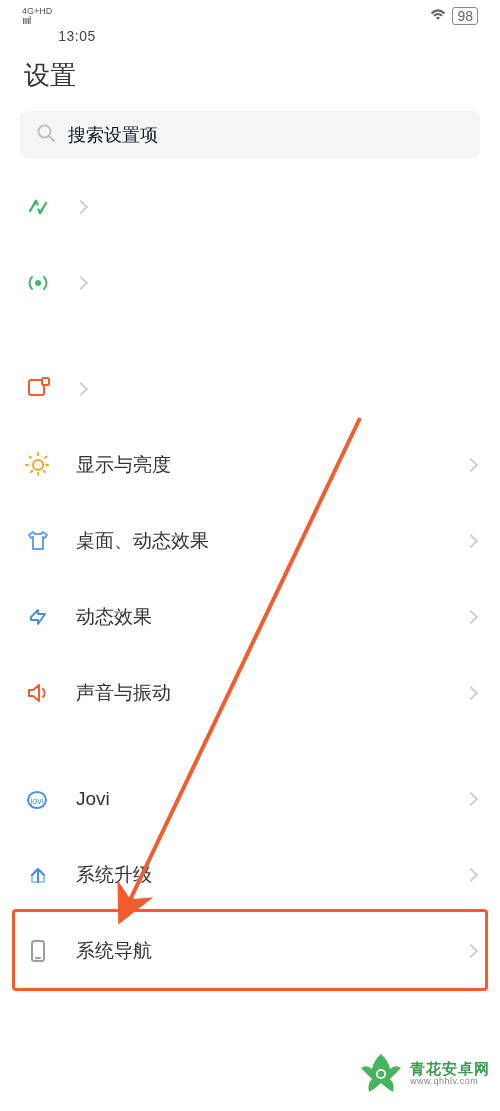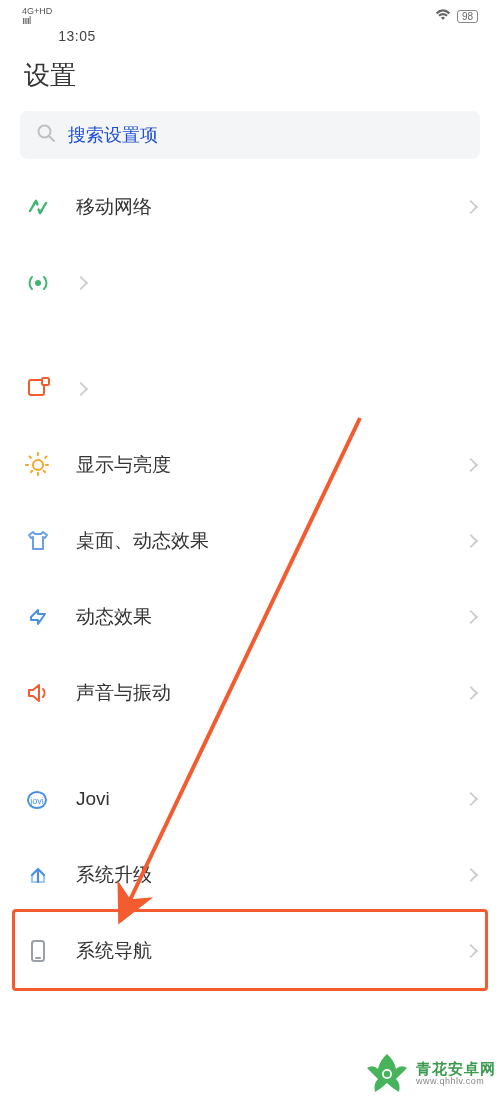--- a/index.html
+++ b/index.html
@@ -20,40 +20,40 @@
       font-size: 13px;
       color: #555;
     }
     .status-left { display: flex; align-items: center; gap: 6px; justify-content: space-between; }
     .status-right { display: flex; align-items: center; gap: 6px; }
     .signal { font-size: 10px; line-height: 1; }
     .time { font-size: 14px; color: #444; letter-spacing: 0.5px; margin-top: 40px; }
     .battery-box {
       display: inline-flex; align-items: center;
       border: 1px solid #888; border-radius: 3px; padding: 0 4px;
-      font-size: 10px; color: #666;
+      font-size: 14px; color: #666;
     }
     .page-title {
       font-size: 26px;
       font-weight: 400;
       color: #333;
       padding: 26px 24px 18px 24px;
     }
     .search-box {
       margin: 0 20px 10px 20px;
       background: #f4f5f6;
       border-radius: 8px;
       height: 48px;
       display: flex;
       align-items: center;
       padding: 0 16px;
       gap: 12px;
     }
     .search-box .ph {
-      color: #1d4ed8;
+      color: #0f172a;
       font-size: 18px;
     }
     .divider {
       height: 30px;
     }
     .row {
       display: flex;
       align-items: center;
       height: 76px;
       padding: 0 24px;
@@ -88,21 +88,21 @@
       pointer-events: none;
     }
     
     .arrow-svg {
       position: absolute;
       pointer-events: none;
     }
     
     .watermark {
       position: absolute;
-      right: 4px;
+      right: 10px;
       bottom: 14px;
       display: flex;
       align-items: center;
       gap: 6px;
     }
     .wm-logo {
       width: 46px; height: 46px;
     }
     .wm-text {
       display: flex; flex-direction: column;
@@ -149,21 +149,20 @@
 <div id="list-container">
     <div class="row" id="row-mobile-network">
       <span class="icon-slot">
         <svg width="26" height="26" viewBox="0 0 26 26">
           <path d="M5 17 L11 7" stroke="#3fb66f" stroke-width="2.4" fill="none" stroke-linecap="round"></path>
           <path d="M11 7 L9 10 M11 7 L12.5 10.5" stroke="#3fb66f" stroke-width="2.4" stroke-linecap="round"></path>
           <path d="M21 9 L15 19" stroke="#3fb66f" stroke-width="2.4" fill="none" stroke-linecap="round"></path>
           <path d="M15 19 L13.5 15.5 M15 19 L17 16" stroke="#3fb66f" stroke-width="2.4" stroke-linecap="round"></path>
         </svg>
       </span>
-      <span class="label">移动网络</span>
       <span class="chev"></span>
     </div>
     <div class="row" id="row-other-connections">
       <span class="icon-slot">
         <svg width="26" height="26" viewBox="0 0 26 26">
           <circle cx="13" cy="13" r="3" fill="#3fb66f"></circle>
           <path d="M7 7 A8.5 8.5 0 0 0 7 19" stroke="#3fb66f" stroke-width="2" fill="none" stroke-linecap="round"></path>
           <path d="M19 7 A8.5 8.5 0 0 1 19 19" stroke="#3fb66f" stroke-width="2" fill="none" stroke-linecap="round"></path>
         </svg>
       </span>

